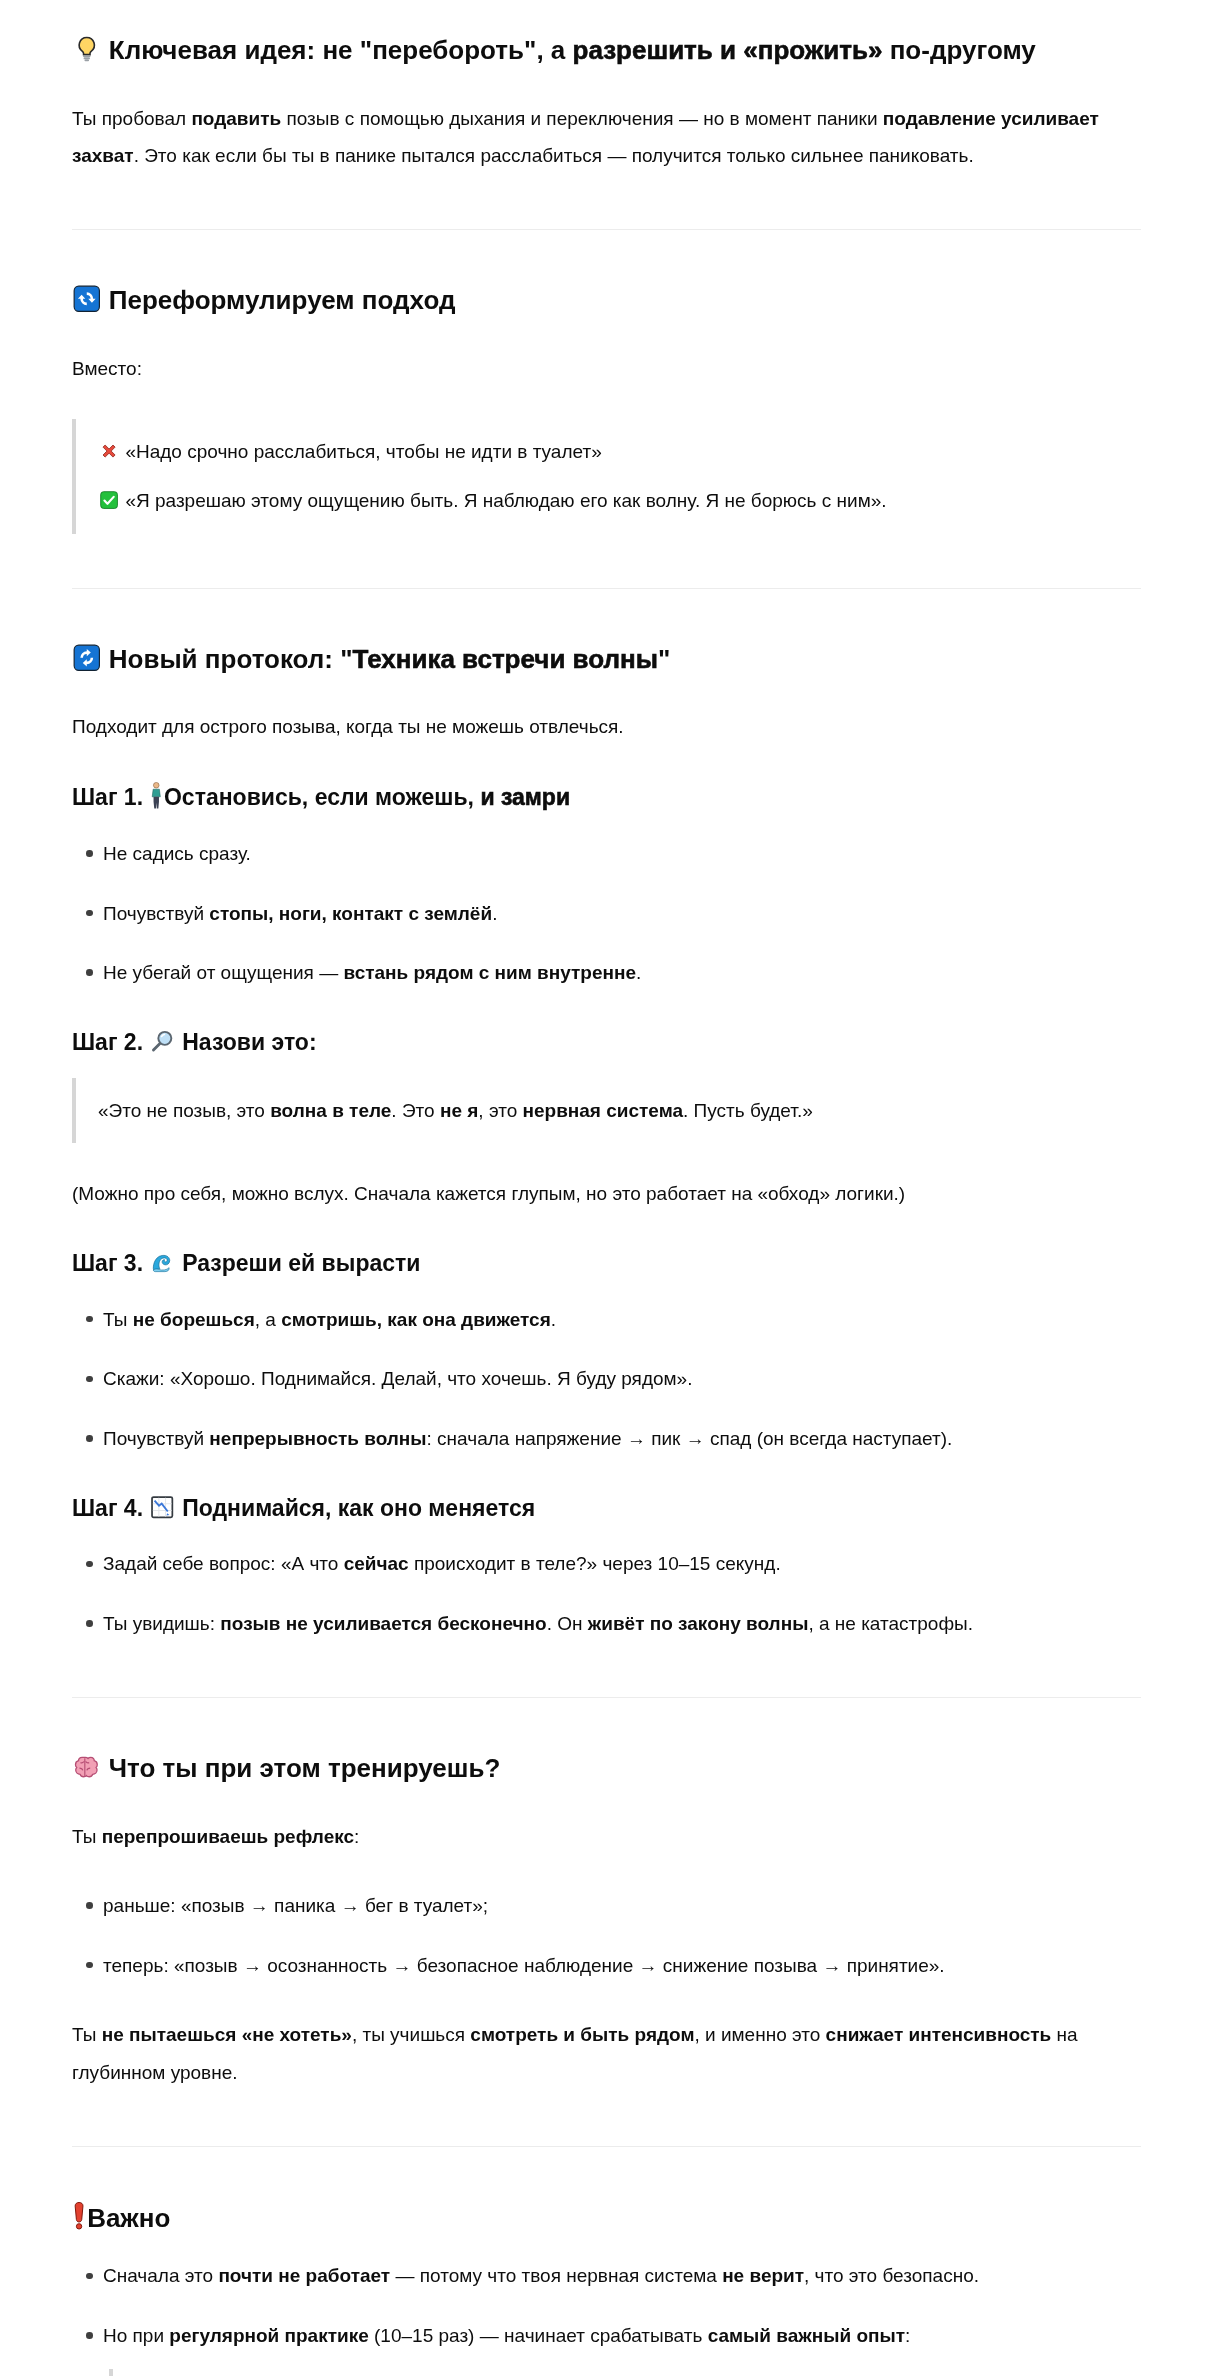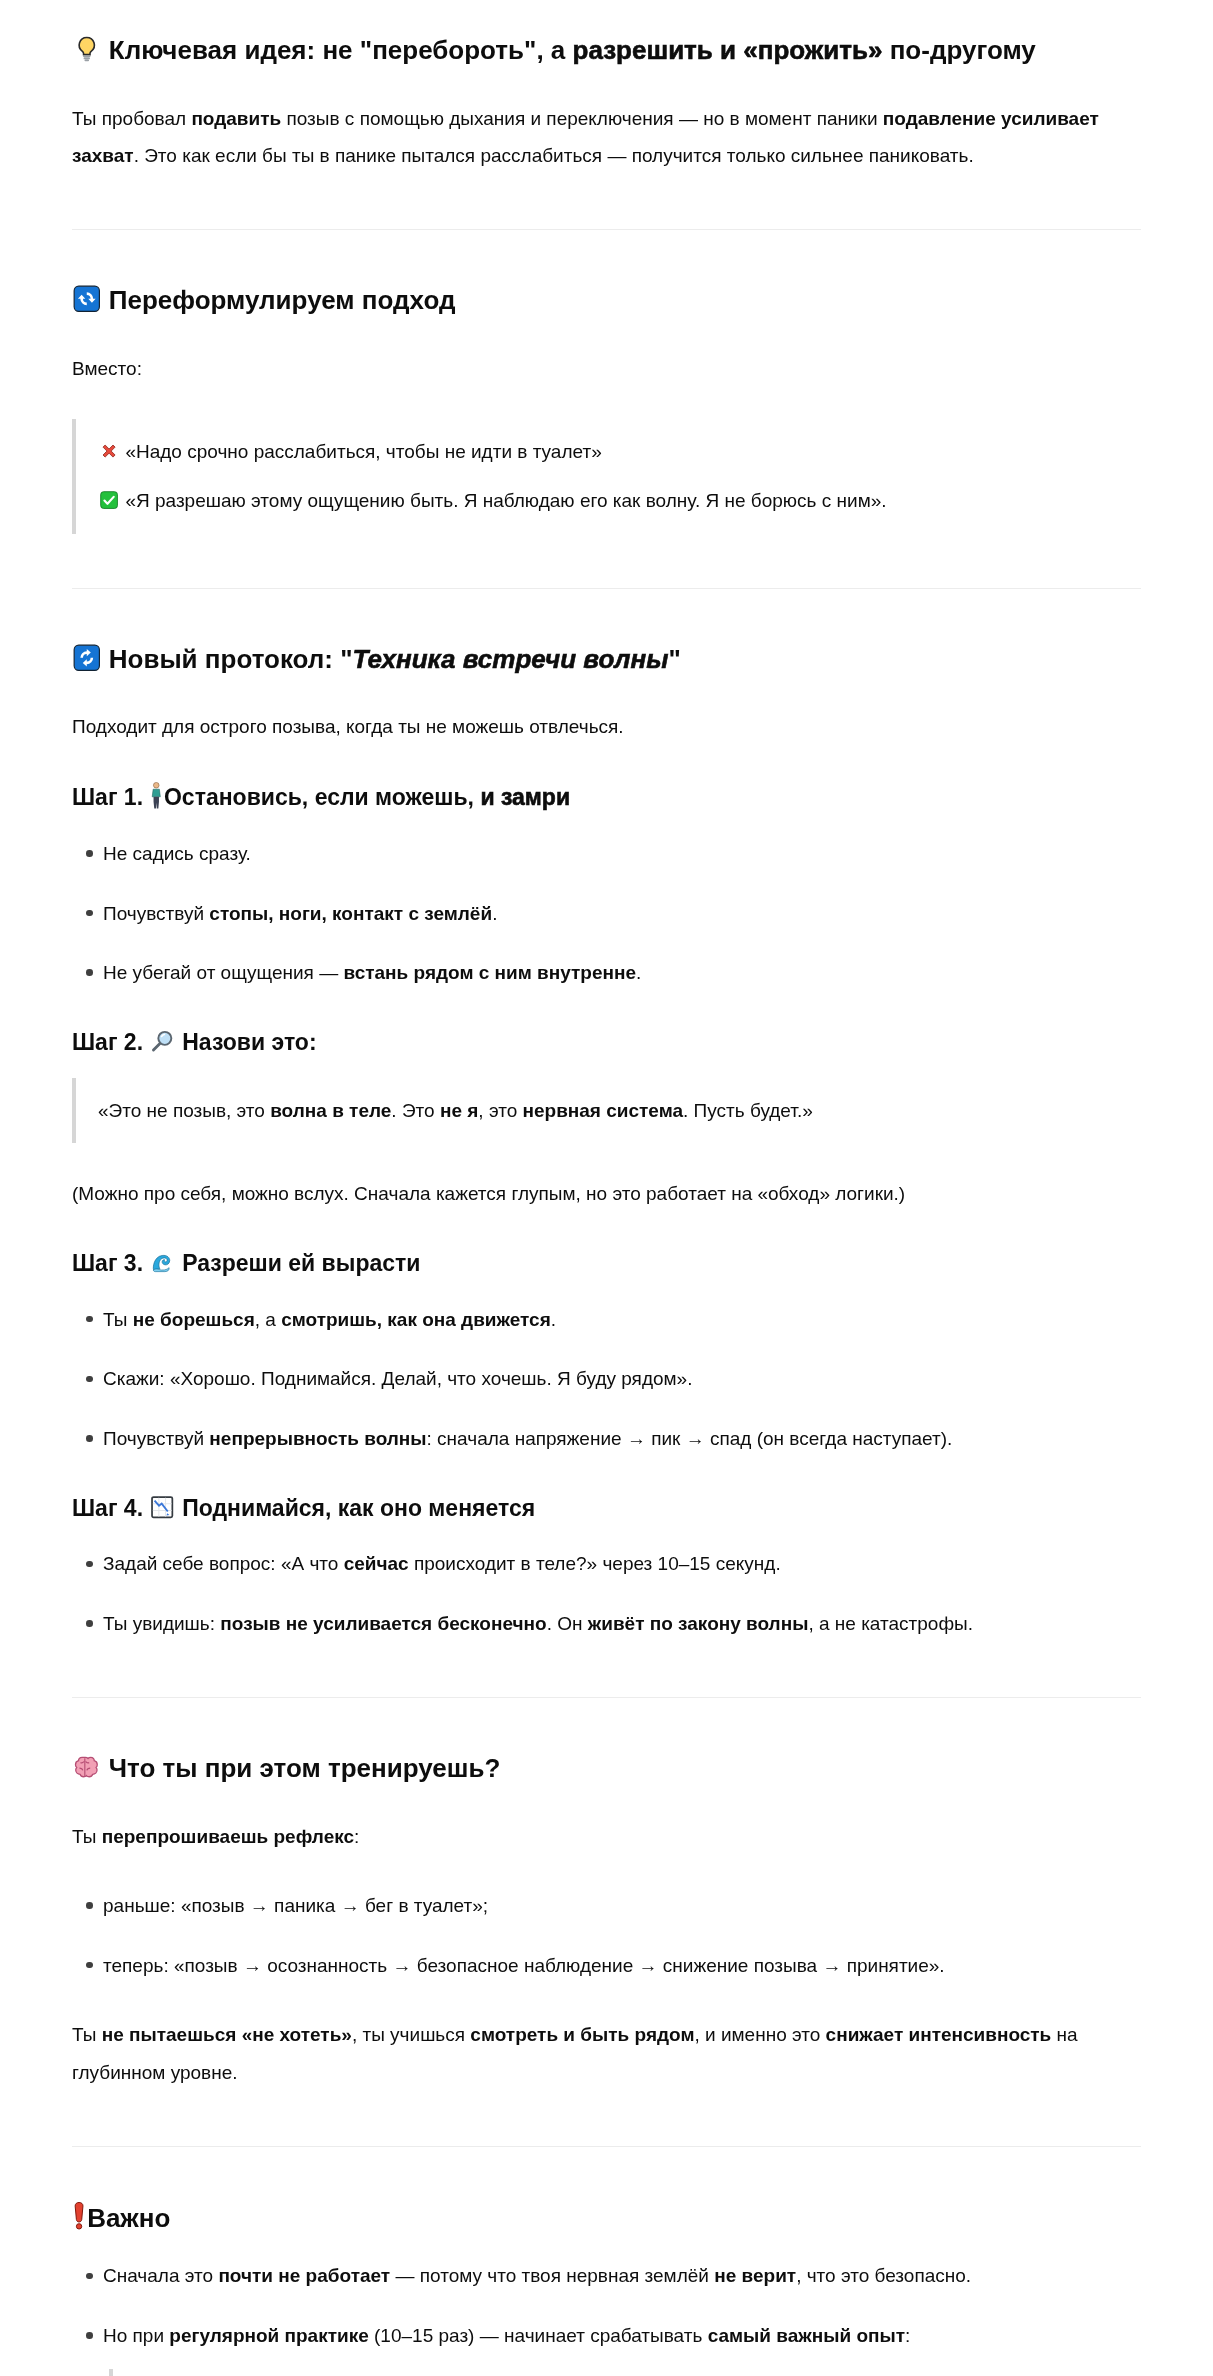--- a/index.html
+++ b/index.html
@@ -10,21 +10,21 @@
   .doc h3:first-child{margin-top:4px;}
   .doc h4{font-size:23px;line-height:1.3;font-weight:700;margin:36px 0 12px;}
   .doc hr{border:none;border-top:1px solid #ececec;margin:54px 0;}
   .doc blockquote{margin:20px 0;padding:3px 0 3px 22px;border-left:4px solid #d6d6d6;}
   .doc blockquote p{margin:11px 0;}
   .doc ul{list-style:none;margin:18px 0;padding:0 0 0 12px;}
   .doc li{position:relative;padding-left:19px;margin:22px 0;font-size:19px;line-height:1.98;}
   .doc li::before{content:"";position:absolute;left:2px;top:.8em;width:6.5px;height:6.5px;border-radius:50%;background:#3f3f3f;}
   .doc li blockquote{margin:14px 0 4px 6px;}
   .b{font-weight:700;}
-  .i{font-style:italic;}
+  .i{}
   h3 .xb,h4 .xb{-webkit-text-stroke:.6px currentColor;}
   .ic{display:inline-block;height:1.06em;vertical-align:-0.15em;margin:0 1px;}
   .ic svg{height:100%;width:auto;display:block;}
   [data-name="person-standing-icon"]{height:1.18em;vertical-align:-0.18em;}
   [data-name="exclamation-mark-icon"]{height:1.12em;vertical-align:-0.12em;margin-right:2px;}
 </style>
 </head>
 <body>
 
 <div class="page" data-name="page">
@@ -107,19 +107,19 @@
         <li data-name="list-item"><span data-name="text-run">раньше: «позыв → паника → бег в туалет»;</span></li>
         <li data-name="list-item"><span data-name="text-run">теперь: «позыв → осознанность → безопасное наблюдение → снижение позыва → принятие».</span></li>
       </ul>
       <p data-name="paragraph"><span data-name="text-run">Ты </span><span data-name="text-run" class="b">не пытаешься «не хотеть»</span><span data-name="text-run">, ты учишься </span><span data-name="text-run" class="b">смотреть и быть рядом</span><span data-name="text-run">, и именно это </span><span data-name="text-run" class="b">снижает интенсивность</span><span data-name="text-run"> на глубинном уровне.</span></p>
       <hr data-name="divider">
       <h3 data-name="section-heading"><span class="ic" data-name="exclamation-mark-icon"><svg viewBox="0 0 10 24">
             <path d="M5 1.2c2 0 3.4 1.3 3.2 3l-1 11.1c-.1 1.2-1 2-2.2 2s-2.1-.8-2.2-2L1.8 4.2C1.6 2.5 3 1.2 5 1.2z" fill="#e2412f" stroke="#7e1408" stroke-width=".8"></path>
             <circle cx="5" cy="20.9" r="2.2" fill="#e2412f" stroke="#7e1408" stroke-width=".8"></circle>
           </svg></span><span data-name="text-run">Важно</span></h3>
       <ul data-name="bullet-list">
-        <li data-name="list-item"><span data-name="text-run">Сначала это </span><span data-name="text-run" class="b">почти не работает</span><span data-name="text-run"> — потому что твоя нервная землёй </span><span data-name="text-run" class="b">не верит</span><span data-name="text-run">, что это безопасно.</span></li>
+        <li data-name="list-item"><span data-name="text-run">Сначала это </span><span data-name="text-run" class="b">почти не работает</span><span data-name="text-run"> — потому что твоя нервная система </span><span data-name="text-run" class="b">не верит</span><span data-name="text-run">, что это безопасно.</span></li>
         <li data-name="list-item"><span data-name="text-run">Но при </span><span data-name="text-run" class="b">регулярной практике</span><span data-name="text-run"> (10–15 раз) — начинает срабатывать </span><span data-name="text-run" class="b">самый важный опыт</span><span data-name="text-run">:</span><blockquote data-name="quote-block">
             <p data-name="quote-line"><span data-name="text-run"></span></p>
           </blockquote></li>
       </ul>
     </div>
 </div>
 
 </body></html>

